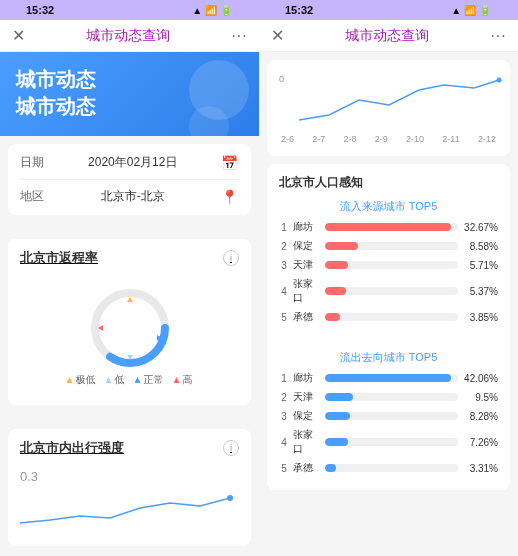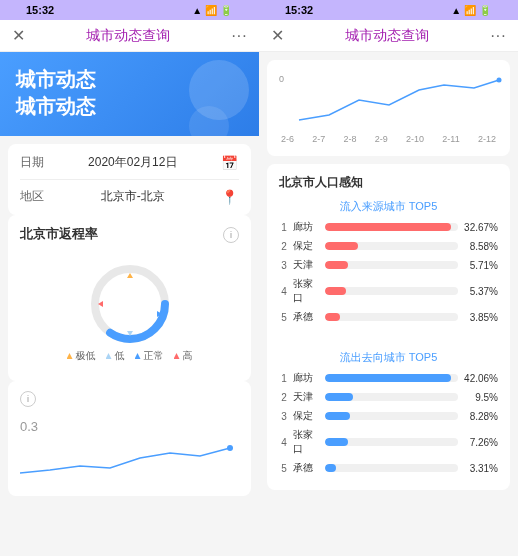--- a/index.html
+++ b/index.html
@@ -70,21 +70,21 @@
       width: 40px;
       height: 40px;
       border-radius: 50%;
       background: rgba(255,255,255,0.1);
     }
 
     .left-content {
       padding: 8px;
       display: flex;
       flex-direction: column;
-      gap: 0;
+      gap: 24px;
       overflow: hidden;
     }
 
     .input-card {
       background: #fff;
       border-radius: 8px;
       padding: 10px 12px;
     }
     .input-row {
       display: flex;
@@ -96,23 +96,24 @@
     .input-icon { font-size: 14px; color: #999; }
     .divider { border: none; border-top: 1px solid #eee; margin: 8px 0; }
 
     .section-card {
       background: #fff;
       border-radius: 8px;
       padding: 10px 12px;
     }
     .section-header {
       display: flex;
-      align-items: flex-end;
+      align-items: center;
       justify-content: space-between;
       margin-bottom: 8px;
+      text-decoration: underline;
     }
     .section-title { font-size: 13px; font-weight: 600; color: #333; }
     .info-icon {
       width: 16px; height: 16px;
       border-radius: 50%;
       border: 1.5px solid #ccc;
       display: flex; align-items: center; justify-content: center;
       font-size: 9px; color: #999;
     }
 
@@ -324,20 +325,21 @@
           <div class="legend-item">
             <div class="legend-dot" style="background:#ff6b6b;"></div>
             <span>高</span>
           </div>
         </div>
       </div>
     </div>
 
     <div class="section-card">
       <div class="section-header">
+        <span class="section-title">北京市内出行强度</span>
         <div class="info-icon">i</div>
       </div>
       <div class="mini-chart">
         <div class="mini-chart-label">0.3</div>
         <svg width="220" height="40" viewBox="0 0 220 40">
           <polyline points="0,35 30,32 60,28 90,30 120,20 150,15 180,18 210,10" fill="none" stroke="#4a9eff" stroke-width="1.5"></polyline>
           <circle cx="210" cy="10" r="3" fill="#4a9eff"></circle>
         </svg>
       </div>
     </div>

